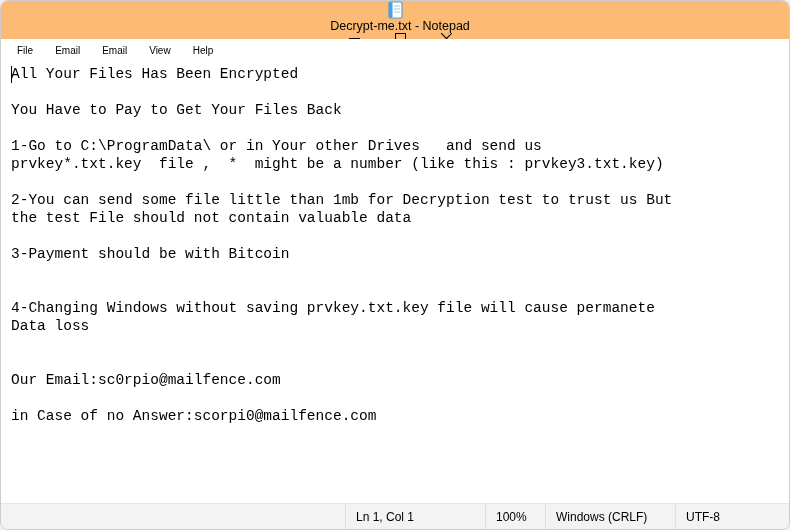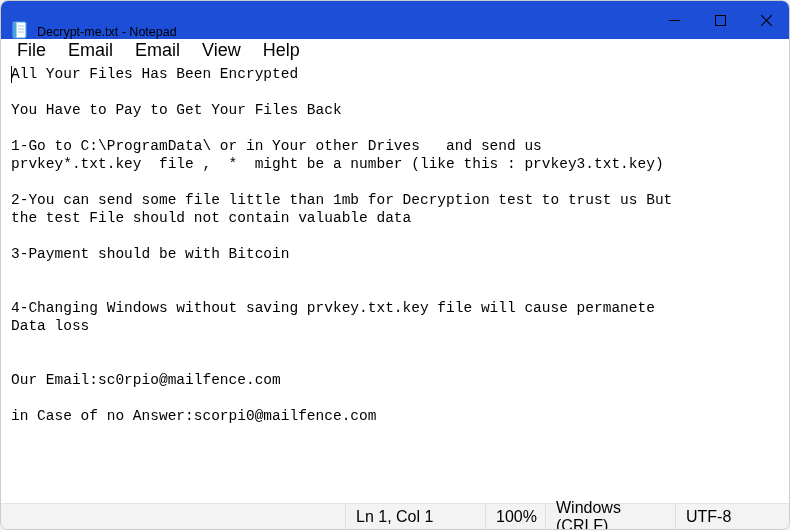--- a/index.html
+++ b/index.html
@@ -17,23 +17,24 @@
     border: 1px solid #cccccc;
     border-radius: 8px;
     display: flex;
     flex-direction: column;
     overflow: hidden;
     position: relative;
   }
   .titlebar {
     height: 38px;
     display: flex;
-    align-items: flex-end;
+    align-items: center;
     padding-left: 10px;
-    background: #1d4ed8;
+    background: #fdba74;
+    flex-direction: column;
   }
   .app-icon {
     width: 18px;
     height: 18px;
     margin-right: 8px;
     display: flex;
     align-items: center;
     justify-content: center;
   }
   .title-text {
@@ -56,21 +57,21 @@
     font-size: 10px;
   }
   .win-btn svg { width: 11px; height: 11px; }
   .menubar {
     height: 22px;
     display: flex;
     align-items: center;
     padding-left: 6px;
     gap: 2px;
     background: #ffffff;
-    font-size: 18px;
+    font-size: 10px;
   }
   .menu-item {
     padding: 2px 10px;
     cursor: default;
   }
   .content {
     flex: 1;
     padding: 4px 10px;
     font-family: Consolas, "Courier New", monospace;
     font-size: 14.5px;
@@ -88,21 +89,21 @@
     height: 17px;
     vertical-align: text-top;
     margin-right: -1px;
   }
   .statusbar {
     height: 26px;
     border-top: 1px solid #e5e5e5;
     background: #f3f3f3;
     display: flex;
     align-items: stretch;
-    font-size: 16px;
+    font-size: 12px;
     color: #000;
   }
   .status-cell {
     display: flex;
     align-items: center;
     padding: 0 10px;
     border-left: 1px solid #e0e0e0;
   }
   .status-spacer { flex: 1; }
 </style>

